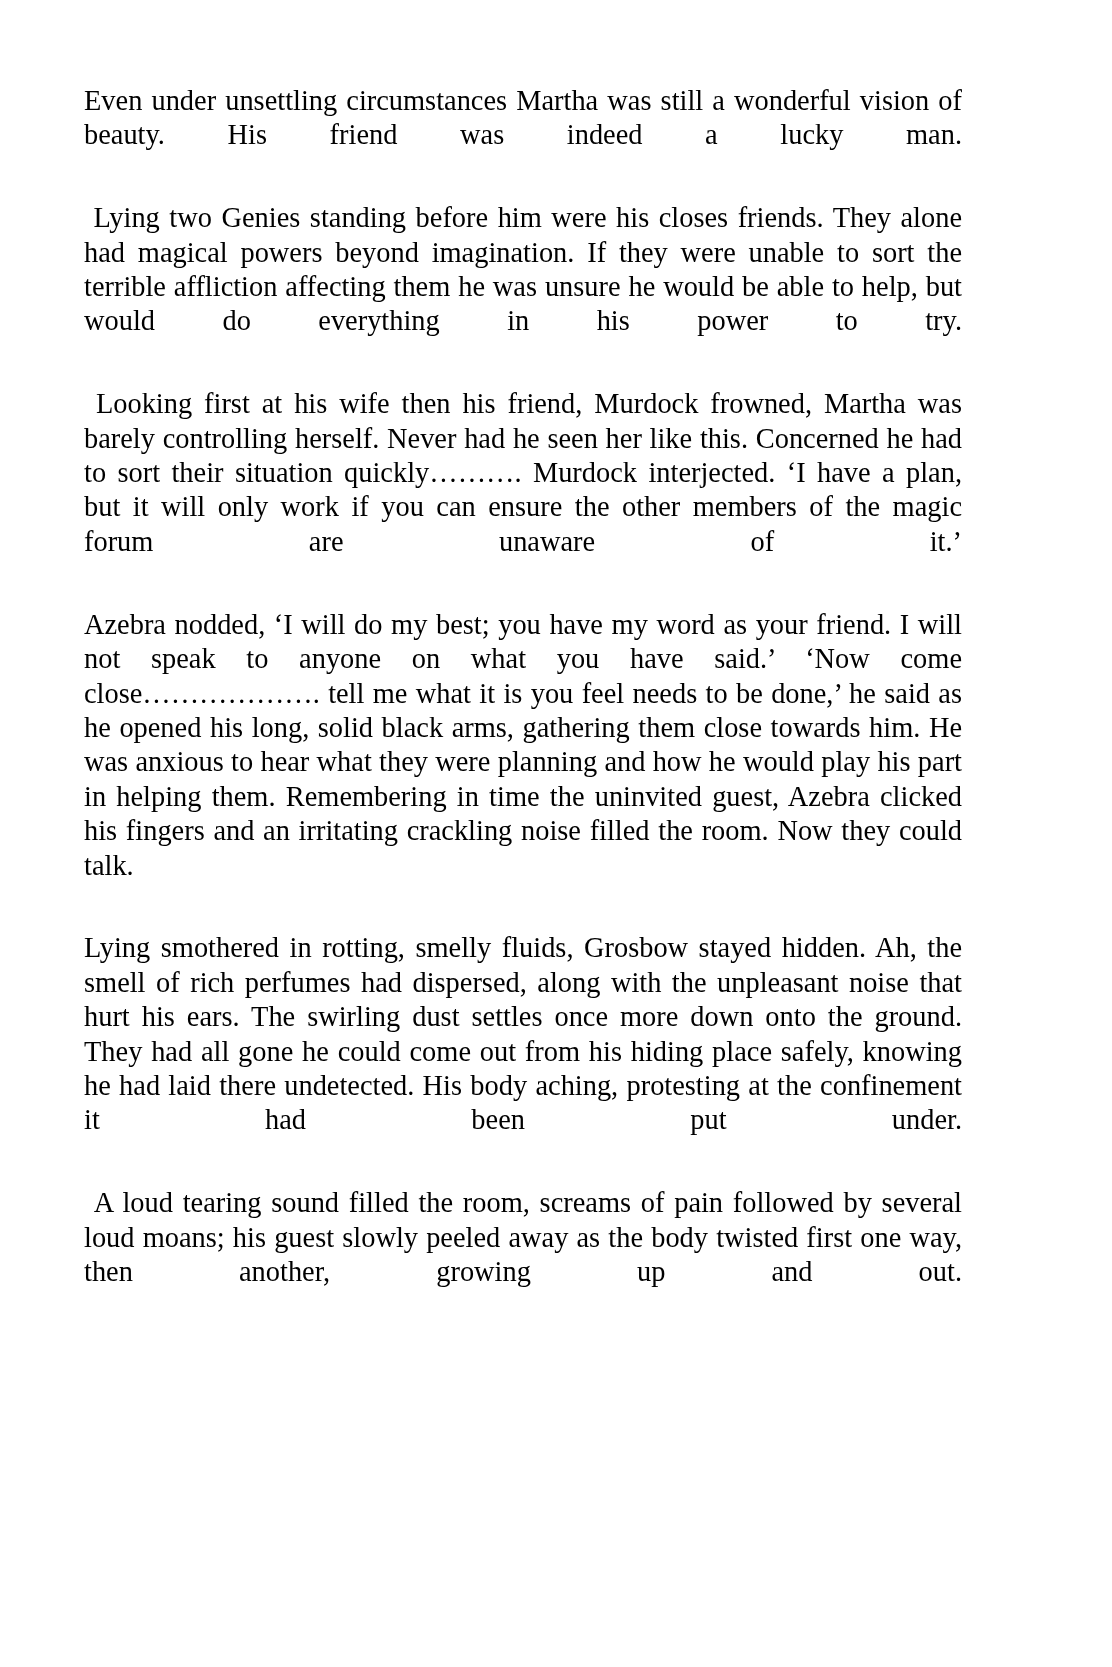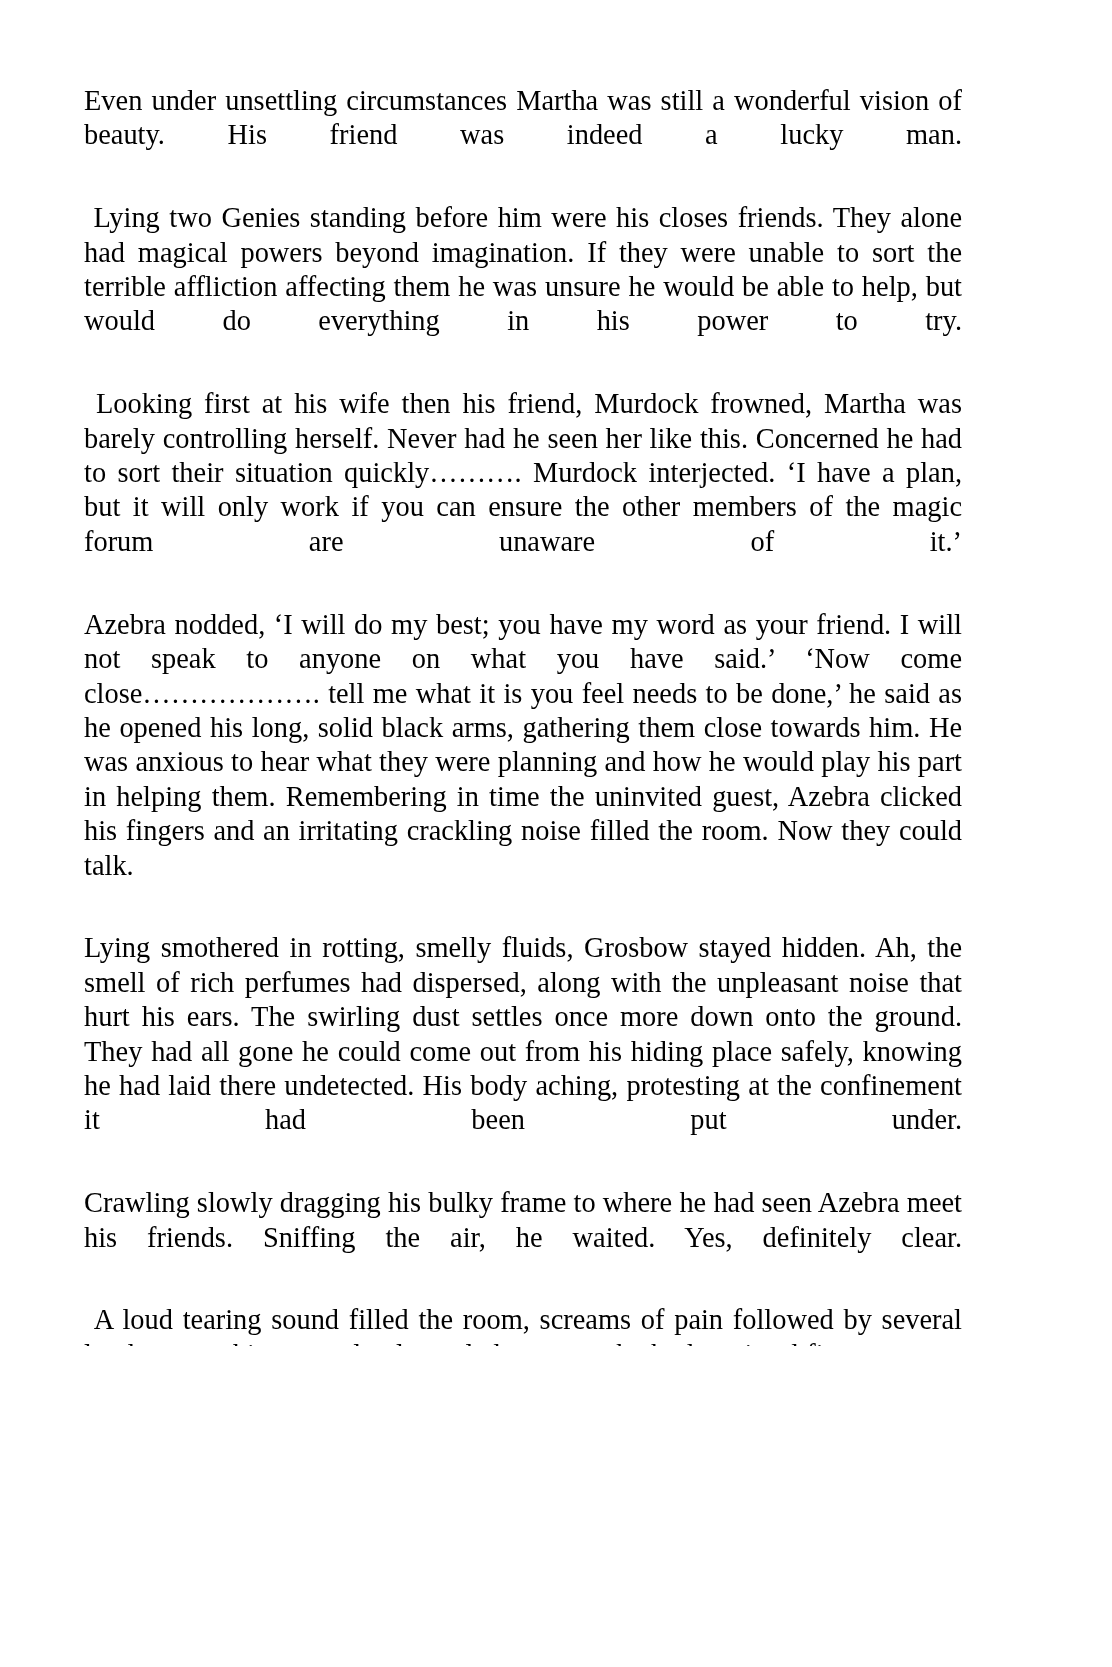--- a/index.html
+++ b/index.html
@@ -60,18 +60,17 @@
 
 
     <p class="para"> Lying two Genies standing before him were his closes friends. They alone had magical powers beyond imagination. If they were unable to sort the terrible affliction affecting them he was unsure he would be able to help, but would do everything in his power to try.</p>
 
     <p class="para"> Looking first at his wife then his friend, Murdock frowned, Martha was barely controlling herself. Never had he seen her like this. Concerned he had to sort their situation quickly………. Murdock interjected. ‘I have a plan, but it will only work if you can ensure the other members of the magic forum are unaware of it.’</p>
 
     <p class="para">Azebra nodded, ‘I will do my best; you have my word as your friend. I will not speak to anyone on what you have said.’ ‘Now come close………………. tell me what it is you feel needs to be done,’ he said as he opened his long, solid black arms, gathering them close towards him. He was anxious to hear what they were planning and how he would play his part in helping them. Remembering in time the uninvited guest, Azebra clicked his fingers and an irritating crackling noise filled the room. Now they could talk.</p>
 
     <p class="para">Lying smothered in rotting, smelly fluids, Grosbow stayed hidden. Ah, the smell of rich perfumes had dispersed, along with the unpleasant noise that hurt his ears. The swirling dust settles once more down onto the ground. They had all gone he could come out from his hiding place safely, knowing he had laid there undetected. His body aching, protesting at the confinement it had been put under.</p>
 
-    <p class="para">Crawling slowly dragging his bulky frame to where he had seen Azebra meet his friends. Sniffing the air, he waited. Yes, definitely clear.</p>
 
     <p class="para"> A loud tearing sound filled the room, screams of pain followed by several loud moans; his guest slowly peeled away as the body twisted first one way, then another, growing up and out.</p>
 
   </div>
 </div>
 
 </body></html>

